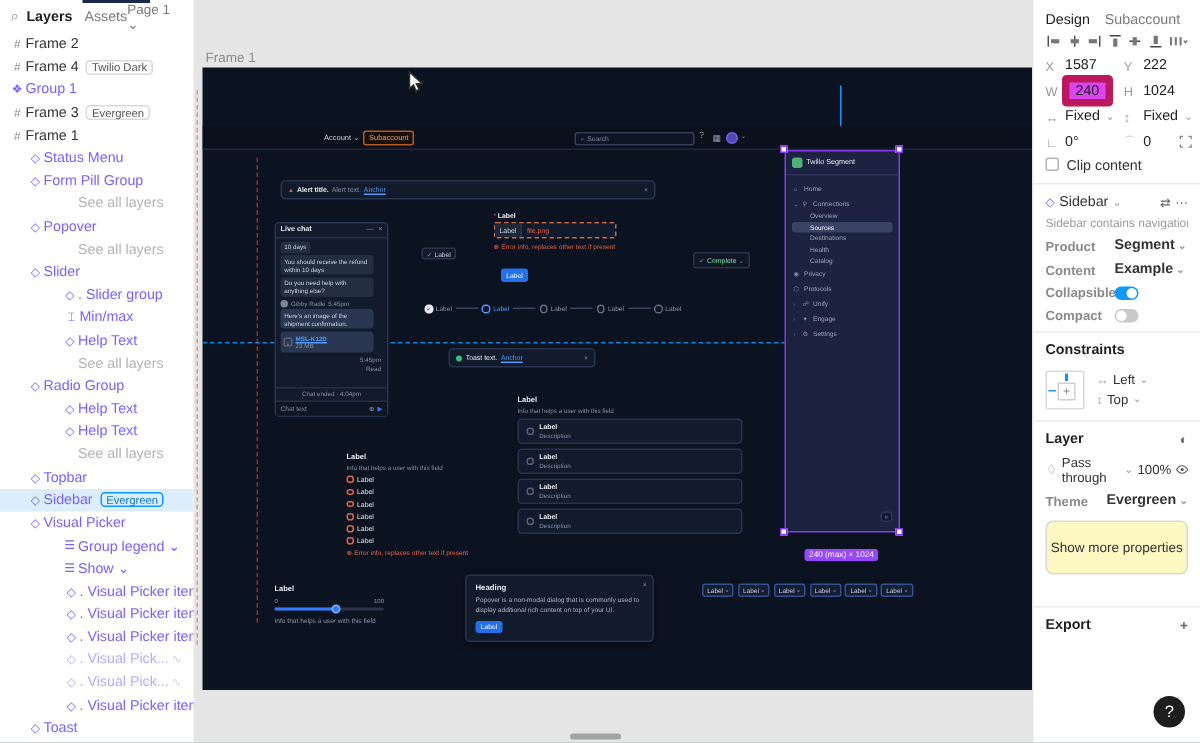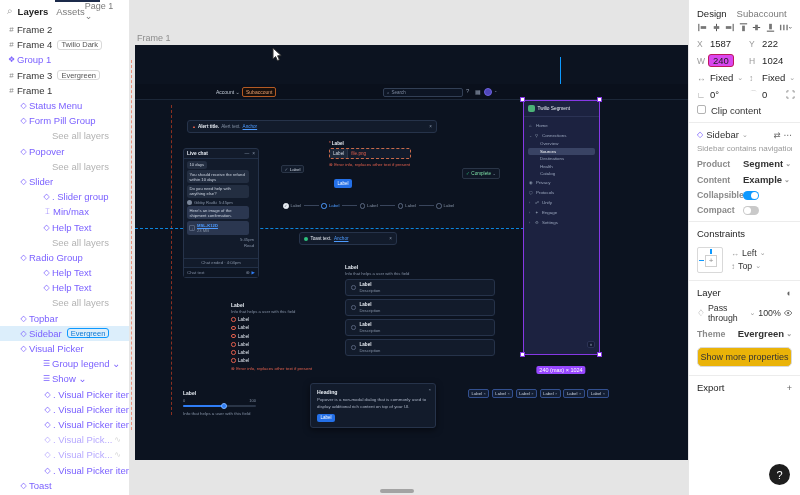--- a/index.html
+++ b/index.html
@@ -160,54 +160,54 @@
   .sec{padding:6px 8px;border-bottom:1px solid #ececec;}
   .pp .tabs{display:flex;gap:10px;align-items:center;height:14px;}
   .pp .tabs .on{font-weight:normal;}
   .pp .tabs .off{color:#7a7a7a;}
   .alrow{display:flex;justify-content:space-between;align-items:center;padding:2px 0;}
   .alrow svg{display:block;}
   .grid2{display:grid;grid-template-columns:1fr 1fr;gap:4px 6px;margin-top:2px;}
   .cell{display:flex;align-items:center;gap:4px;height:13px;}
   .cell .k{color:#9a9a9a;font-size:8.5px;width:9px;}
   .cell .v{color:#1e1e1e;}
-  .cell.wbox .v{background:#d946ef;border:1px solid #be185d;border-radius:3px;padding:0 4px;margin-left:-2px;}
+  .cell.wbox .v{background:#d946ef;border:5px solid #be185d;border-radius:3px;padding:0 4px;margin-left:-2px;}
   .cell .cd{color:#9a9a9a;font-size:7px;}
   .chkrow{display:flex;align-items:flex-start;gap:5px;margin-top:4px;color:#333;}
   .chk{width:9px;height:9px;border:1px solid #b3b3b3;border-radius:2px;}
   .comprow{display:flex;align-items:center;gap:3px;}
   .comprow .cic{color:#7b61ff;font-size:8px;}
   .comprow .cname{color:#333;}
   .comprow .cd{color:#9a9a9a;font-size:7px;}
   .comprow .spacer{flex:1;}
   .comprow .ract{color:#666;font-size:8.5px;}
   .cdesc{color:#9a9a9a;font-size:8px;margin-top:4px;white-space:nowrap;overflow:hidden;}
   .kv{display:flex;align-items:center;margin-top:5px;font-weight:bold;}
   .kv .k{color:#8a8a8a;width:46px;font-size:8.8px;}
   .kv .v{color:#333;}
   .kv .cd{color:#9a9a9a;font-size:7px;margin-left:2px;}
   .tgl{width:16px;height:9px;border-radius:5px;background:#0d99ff;position:relative;}
   .tgl::after{content:"";position:absolute;top:1px;right:1px;width:7px;height:7px;border-radius:50%;background:#fff;}
   .tglrow.off .tgl{background:#c9c9c9;}
   .tglrow.off .tgl::after{right:auto;left:1px;}
-  .sechd{font-weight:normal;font-size:9.5px;display:flex;align-items:center;}
+  .sechd{font-weight:bold;font-size:9.5px;display:flex;align-items:center;}
   .sechd .rt{margin-left:auto;color:#666;font-size:9px;}
   .conswrap{display:flex;gap:8px;margin-top:6px;align-items:center;}
   .consbox{width:26px;height:26px;border:1px solid #d9d9d9;border-radius:2px;position:relative;flex:none;}
   .consbox .inner{position:absolute;left:7px;top:7px;width:12px;height:12px;border:1px solid #cfcfcf;display:flex;align-items:center;justify-content:center;color:#8a8a8a;font-size:8px;}
   .consbox .tickl{position:absolute;left:1px;top:12px;width:5px;height:1.5px;background:#0d99ff;}
   .consbox .tickt{position:absolute;top:1px;left:12px;width:1.5px;height:5px;background:#0d99ff;}
   .conssel{font-size:8.8px;color:#333;}
   .conssel .r{display:flex;align-items:center;gap:3px;margin:3px 0;}
   .conssel .ic{color:#9a9a9a;font-size:8px;}
   .conssel .cd{color:#9a9a9a;font-size:7px;}
   .layerrow{display:flex;align-items:center;gap:3px;margin-top:5px;color:#333;font-size:8.8px;}
   .layerrow .ic{color:#8a8a8a;}
   .layerrow .pct{margin-left:auto;}
-  .showmore{margin:8px 0 2px 0;width:100%;height:20px;border:1px solid #d9d9d9;border-radius:5px;background:#eab308;display:flex;align-items:center;justify-content:center;font-size:9px;color:#333;}
+  .showmore{margin:8px 0 15px 0;width:100%;height:36px;border:1px solid #d9d9d9;border-radius:5px;background:#fef9c3;display:flex;align-items:center;justify-content:center;font-size:9px;color:#333;}
   .helpfab{position:absolute;right:10px;bottom:10px;width:21px;height:21px;border-radius:50%;background:#1e1e1e;color:#fff;display:flex;align-items:center;justify-content:center;font-size:11px;z-index:20;}
 </style>
 </head>
 <body>
 
 <div id="app">
 
   <aside class="lp">
     <div class="lp-topbar"></div>
     <div class="lp-head">

